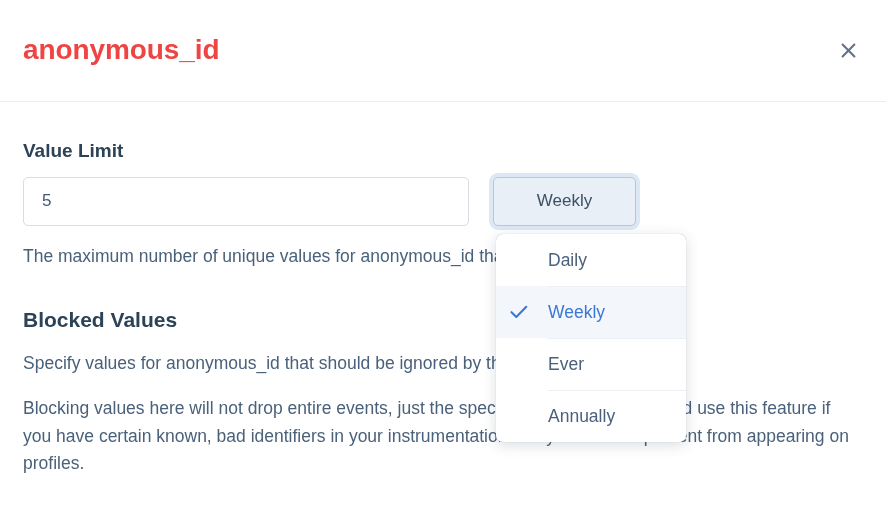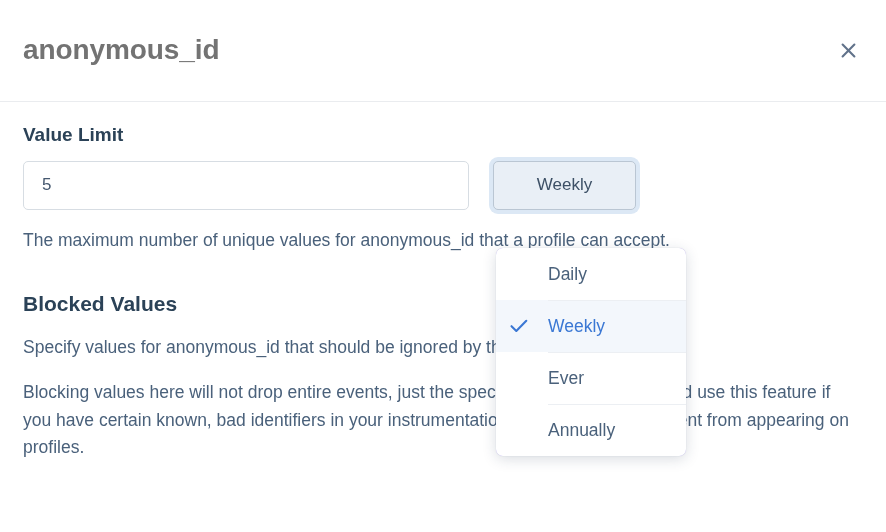--- a/index.html
+++ b/index.html
@@ -32,21 +32,21 @@
     border-bottom: 1px solid #eaecef;
     display: flex;
     align-items: center;
     justify-content: space-between;
     padding: 0 24px 0 23px;
     flex: 0 0 auto;
   }
   .modal-title {
     font-size: 28px;
     font-weight: 600;
-    color: #737373;
+    color: #ef4444;
     letter-spacing: -0.1px;
     line-height: 1.1;
   }
   .close-btn {
     width: 28px;
     height: 28px;
     display: flex;
     align-items: center;
     justify-content: center;
     background: transparent;
@@ -61,21 +61,21 @@
   .modal-body {
     padding: 22px 23px 0 23px;
     position: relative;
     flex: 1 1 auto;
   }
 
   .field-label {
     font-size: 19px;
     font-weight: 600;
     color: #2b4257;
-    margin: 0 0 14px 0;
+    margin: 16px 0 14px 0;
     line-height: 1.2;
   }
 
   .field-row {
     display: flex;
     align-items: flex-start;
     gap: 24px;
   }
 
   .value-input {
@@ -133,21 +133,21 @@
     line-height: 1.55;
     color: #4a617b;
     margin: 18px 0 0 0;
     max-width: 840px;
   }
 
   
   .dropdown {
     position: absolute;
     left: 496px;
-    top: 248px;
+    top: 234px;
     width: 190px;
     background: #c4b5fd;
     border-radius: 7px;
     box-shadow: 0 3px 14px rgba(30, 50, 80, 0.17), 0 0 1px rgba(30,50,80,0.25);
     overflow: hidden;
     z-index: 40;
     text-align: right;
   }
   .dd-item {
     display: flex;

